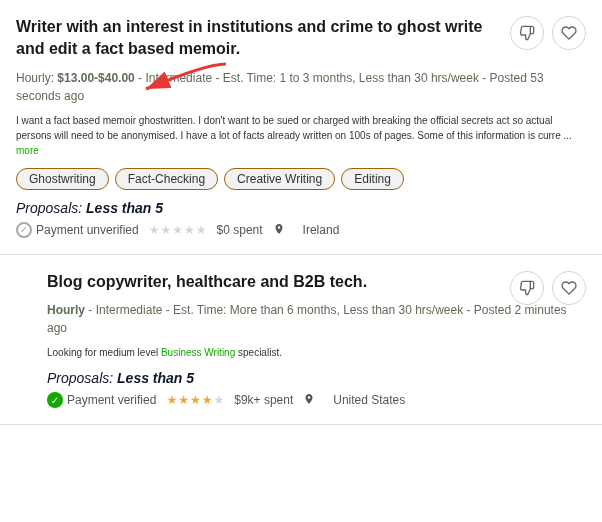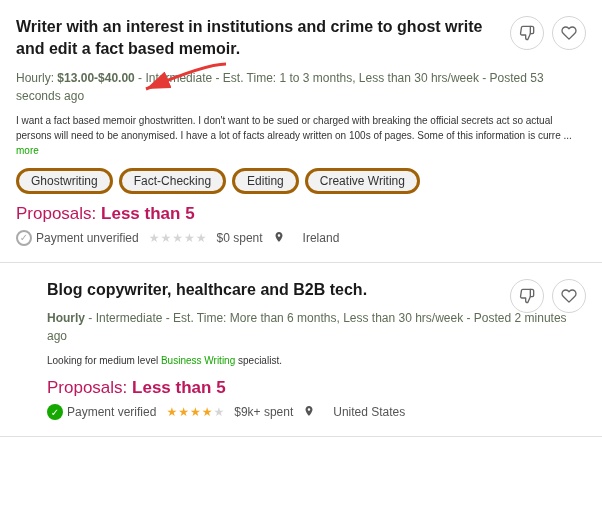--- a/index.html
+++ b/index.html
@@ -40,30 +40,31 @@
       text-decoration: none;
     }
     .tags {
       display: flex;
       flex-wrap: wrap;
       gap: 6px;
       margin-bottom: 10px;
     }
     .tag {
       background: #f2f2f2;
-      border: 3px solid #a16207;
+      border: 1px solid #a16207;
       border-radius: 20px;
       padding: 3px 12px;
       font-size: 12px;
       color: #333;
     }
     .proposals {
-      font-size: 17px;
-      color: #be185d;
+      font-size: 14px;
+      color: #0f172a;
       margin-bottom: 6px;
+      font-style: italic;
     }
     .proposals strong {
       font-weight: 700;
     }
     .payment-info {
       display: flex;
       align-items: center;
       gap: 10px;
       font-size: 12px;
       color: #555;
@@ -175,22 +176,22 @@
     </svg>
   </div>
 
   <div class="job-description">
     <span>I want a fact based memoir ghostwritten. I don't want to be sued or charged with breaking the official secrets act so actual persons will need to be anonymised. I have a lot of facts already written on 100s of pages. Some of this information is curre ... </span><a href="#">more</a>
   </div>
 
   <div class="tags">
     <span class="tag">Ghostwriting</span>
     <span class="tag">Fact-Checking</span>
+    <span class="tag">Creative Writing</span>
     <span class="tag">Editing</span>
-    <span class="tag">Creative Writing</span>
   </div>
 
   <div class="proposals">
     <span>Proposals:</span>
     <strong>Less than 5</strong>
   </div>
 
   <div class="payment-info">
     <div class="payment-unverified">
       <span class="check-circle">✓</span>

